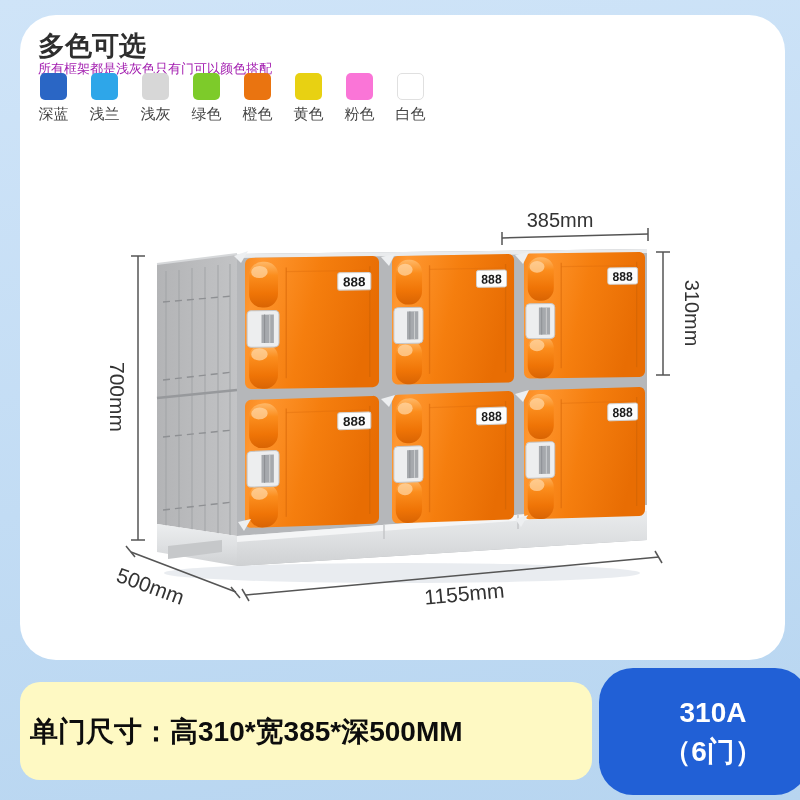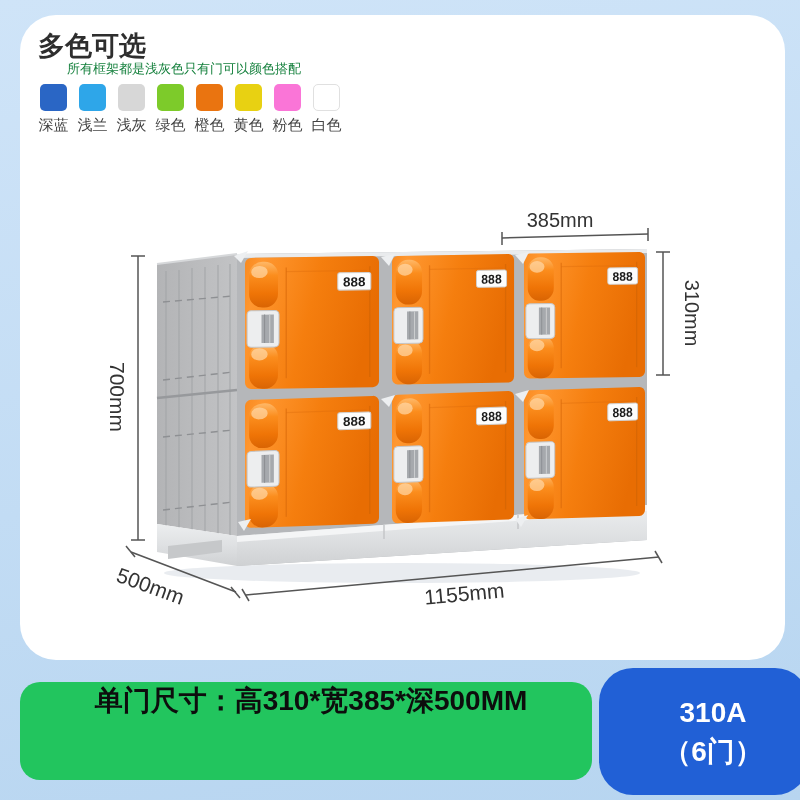--- a/index.html
+++ b/index.html
@@ -9,34 +9,34 @@
     font-family:"Liberation Sans","DejaVu Sans",sans-serif;
   }
   .card{
     position:absolute;left:20px;top:15px;width:765px;height:645px;
     background:#ffffff;border-radius:36px;
   }
   .colors-title{
     position:absolute;left:38px;top:28px;font-size:27px;font-weight:bold;color:#2e2e2e;
   }
   .colors-subtitle{
-    position:absolute;left:38px;top:60px;font-size:13px;color:#15803d;margin-left:29px;
+    position:absolute;left:38px;top:60px;font-size:13px;color:#a21caf;
   }
   .swatch-row{
-    position:absolute;left:40px;top:84px;display:flex;gap:12px;
+    position:absolute;left:40px;top:73px;display:flex;gap:24px;
   }
   .swatch-item{display:flex;flex-direction:column;align-items:center;width:27px;}
   .swatch{width:27px;height:27px;border-radius:5px;}
   .swatch.white{border:1px solid #e0e0e0;box-sizing:border-box;}
   .swatch-label{margin-top:5px;font-size:15px;color:#444;white-space:nowrap;}
   svg.scene{position:absolute;left:0;top:0;pointer-events:none;z-index:2;}
   .spec-box{
     position:absolute;left:20px;top:682px;width:572px;height:98px;
-    background:#22c55e;border-radius:20px;z-index:3;
-    display:flex;flex-direction:row;justify-content:center;padding-left:10px;box-sizing:border-box;
+    background:#fef9c3;border-radius:20px;z-index:3;
+    display:flex;flex-direction:column;justify-content:center;padding-left:10px;box-sizing:border-box;
   }
   .spec-line{font-size:28px;font-weight:bold;color:#0d0d0d;line-height:37px;white-space:nowrap;}
   .badge{
     position:absolute;left:599px;top:668px;width:192px;height:127px;border-radius:34px;z-index:3;
     display:flex;flex-direction:column;justify-content:center;align-items:center;
     color:#ffffff;font-weight:bold;font-size:28px;line-height:39px;text-align:center;padding-left:18px;
   }
 </style>
 </head>
 <body>

